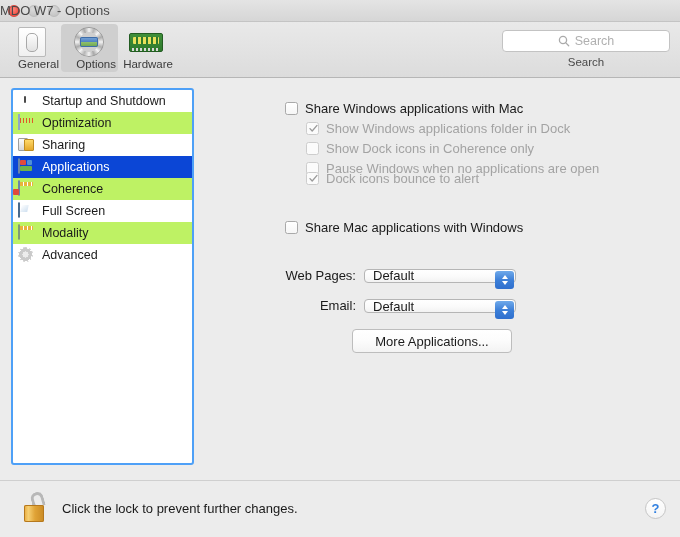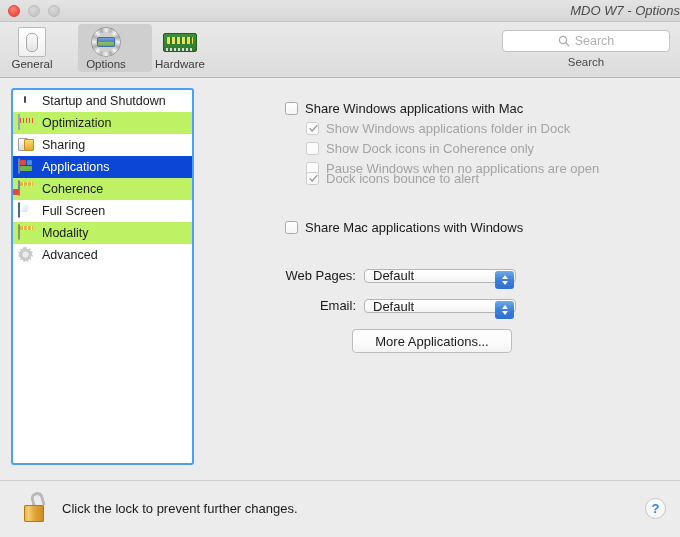--- a/index.html
+++ b/index.html
@@ -50,47 +50,46 @@
   }
   .light.inactive {
     background: radial-gradient(circle at 40% 32%, #d9d9d9 0%, #c9c9c9 60%, #bdbdbd 100%);
     border: 1px solid #bcbcbc;
   }
   #window-title {
     position: absolute;
     left: 0; top: 0;
     width: 680px;
     line-height: 22px;
-    text-align: right;
+    text-align: left;
     font-size: 13px;
     color: #4a4a4a;
     font-weight: normal;
-    font-style: italic;
   }
 
   
   #toolbar {
     position: absolute;
     left: 0; top: 22px;
     width: 680px;
     height: 56px;
     background: linear-gradient(to bottom, #e9e9e9 0%, #dcdcdc 100%);
     border-bottom: 1px solid #b6b6b6;
     box-sizing: border-box;
   }
   #toolbar-items {
     position: absolute;
     left: 4px; top: 2px;
     display: flex;
     align-items: flex-start;
   }
   .tb-item {
     width: 54px;
-    padding: 3px 19px 2px 1px;
-    text-align: center;
+    padding: 3px 2px 2px 1px;
+    text-align: right;
     border-radius: 4px;
     cursor: default;
   }
   .tb-item.selected {
     background: #cfcfcf;
   }
   .tb-icon {
     height: 30px;
     display: flex;
     align-items: center;

